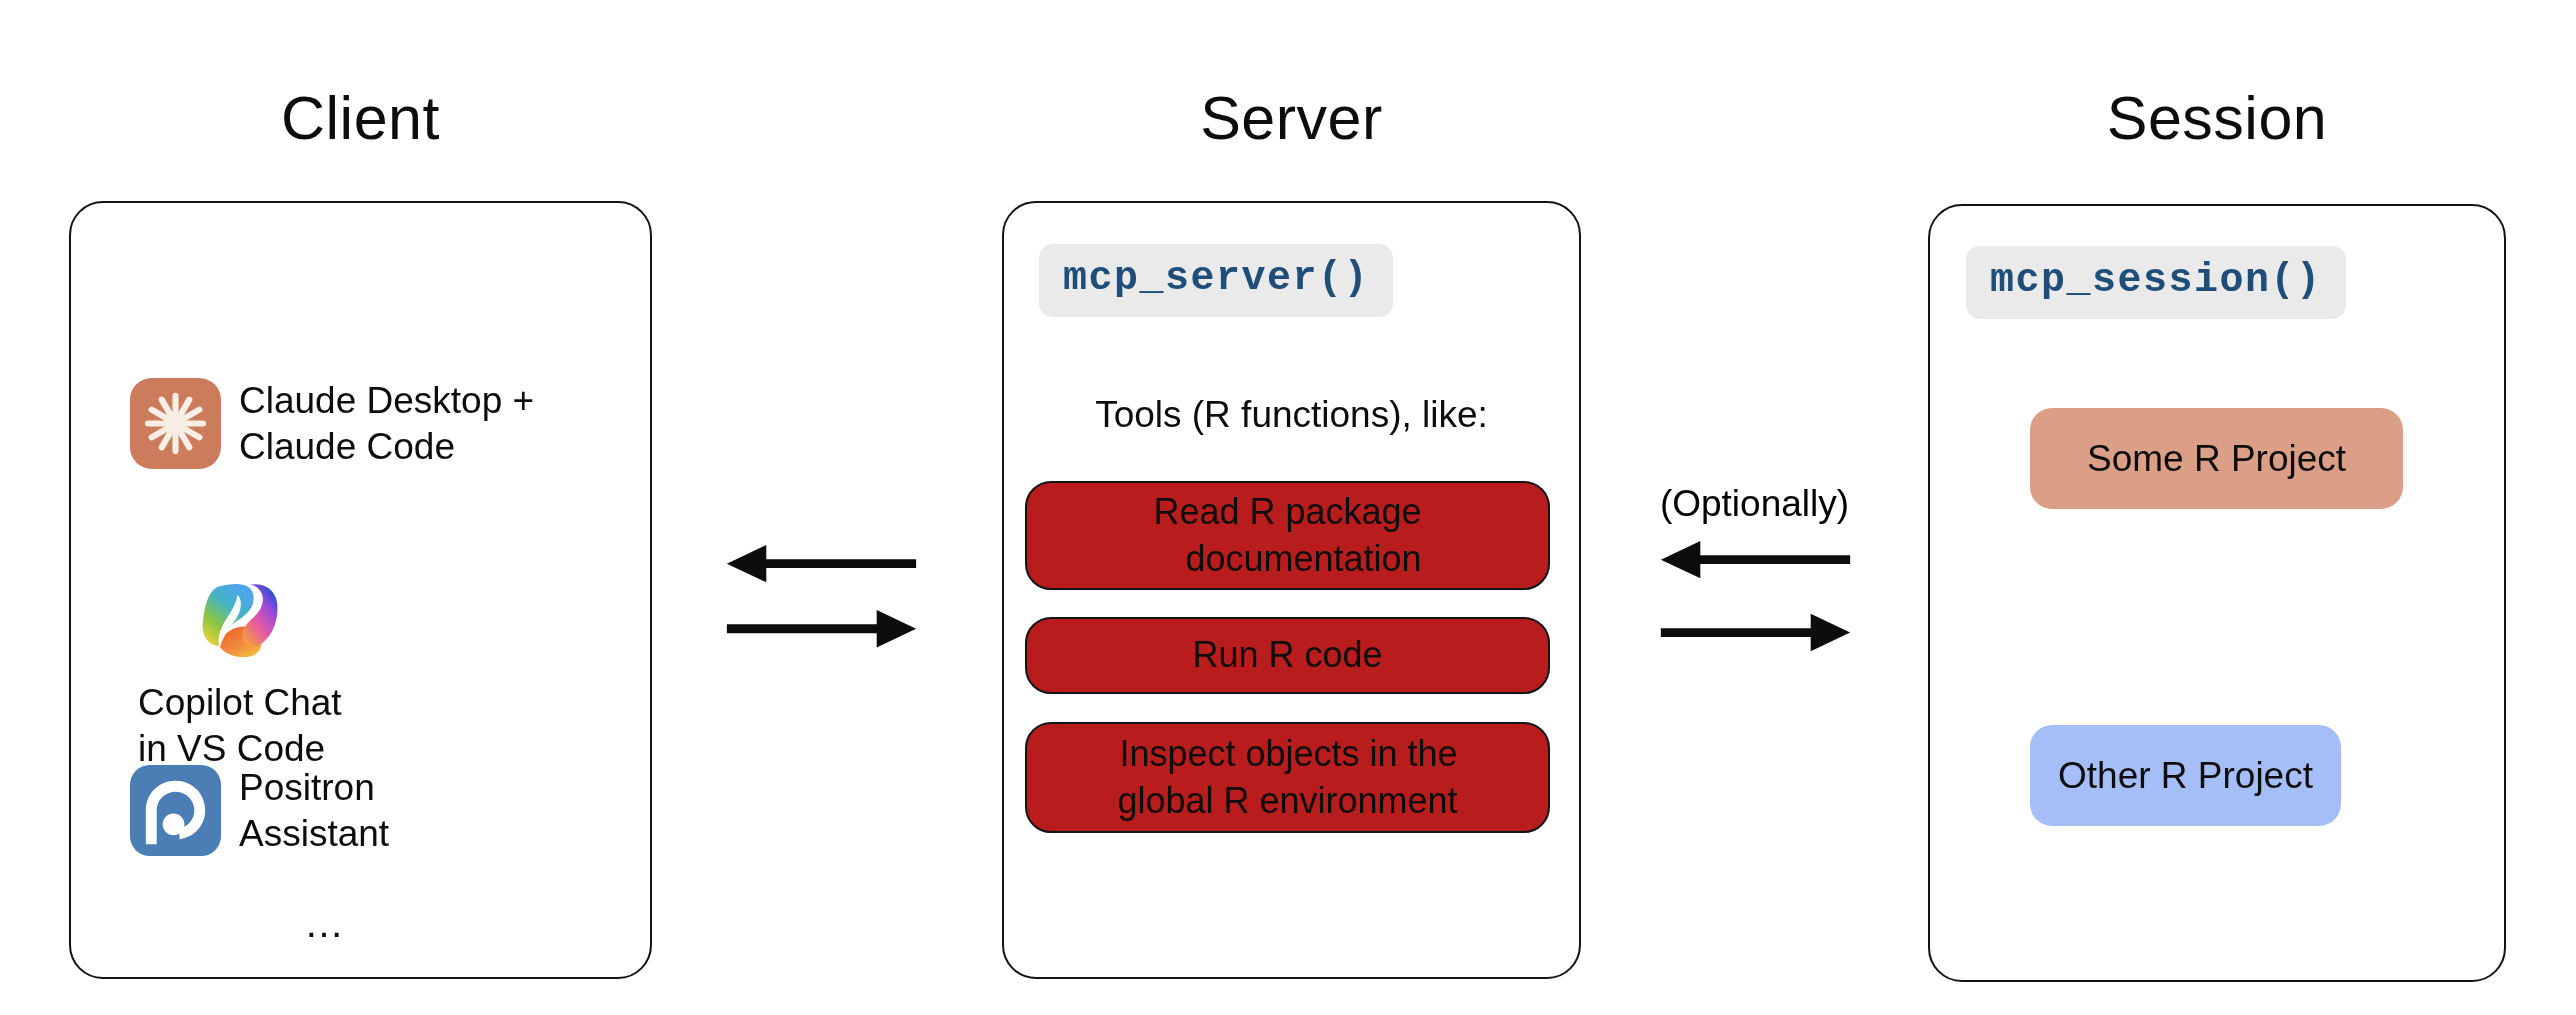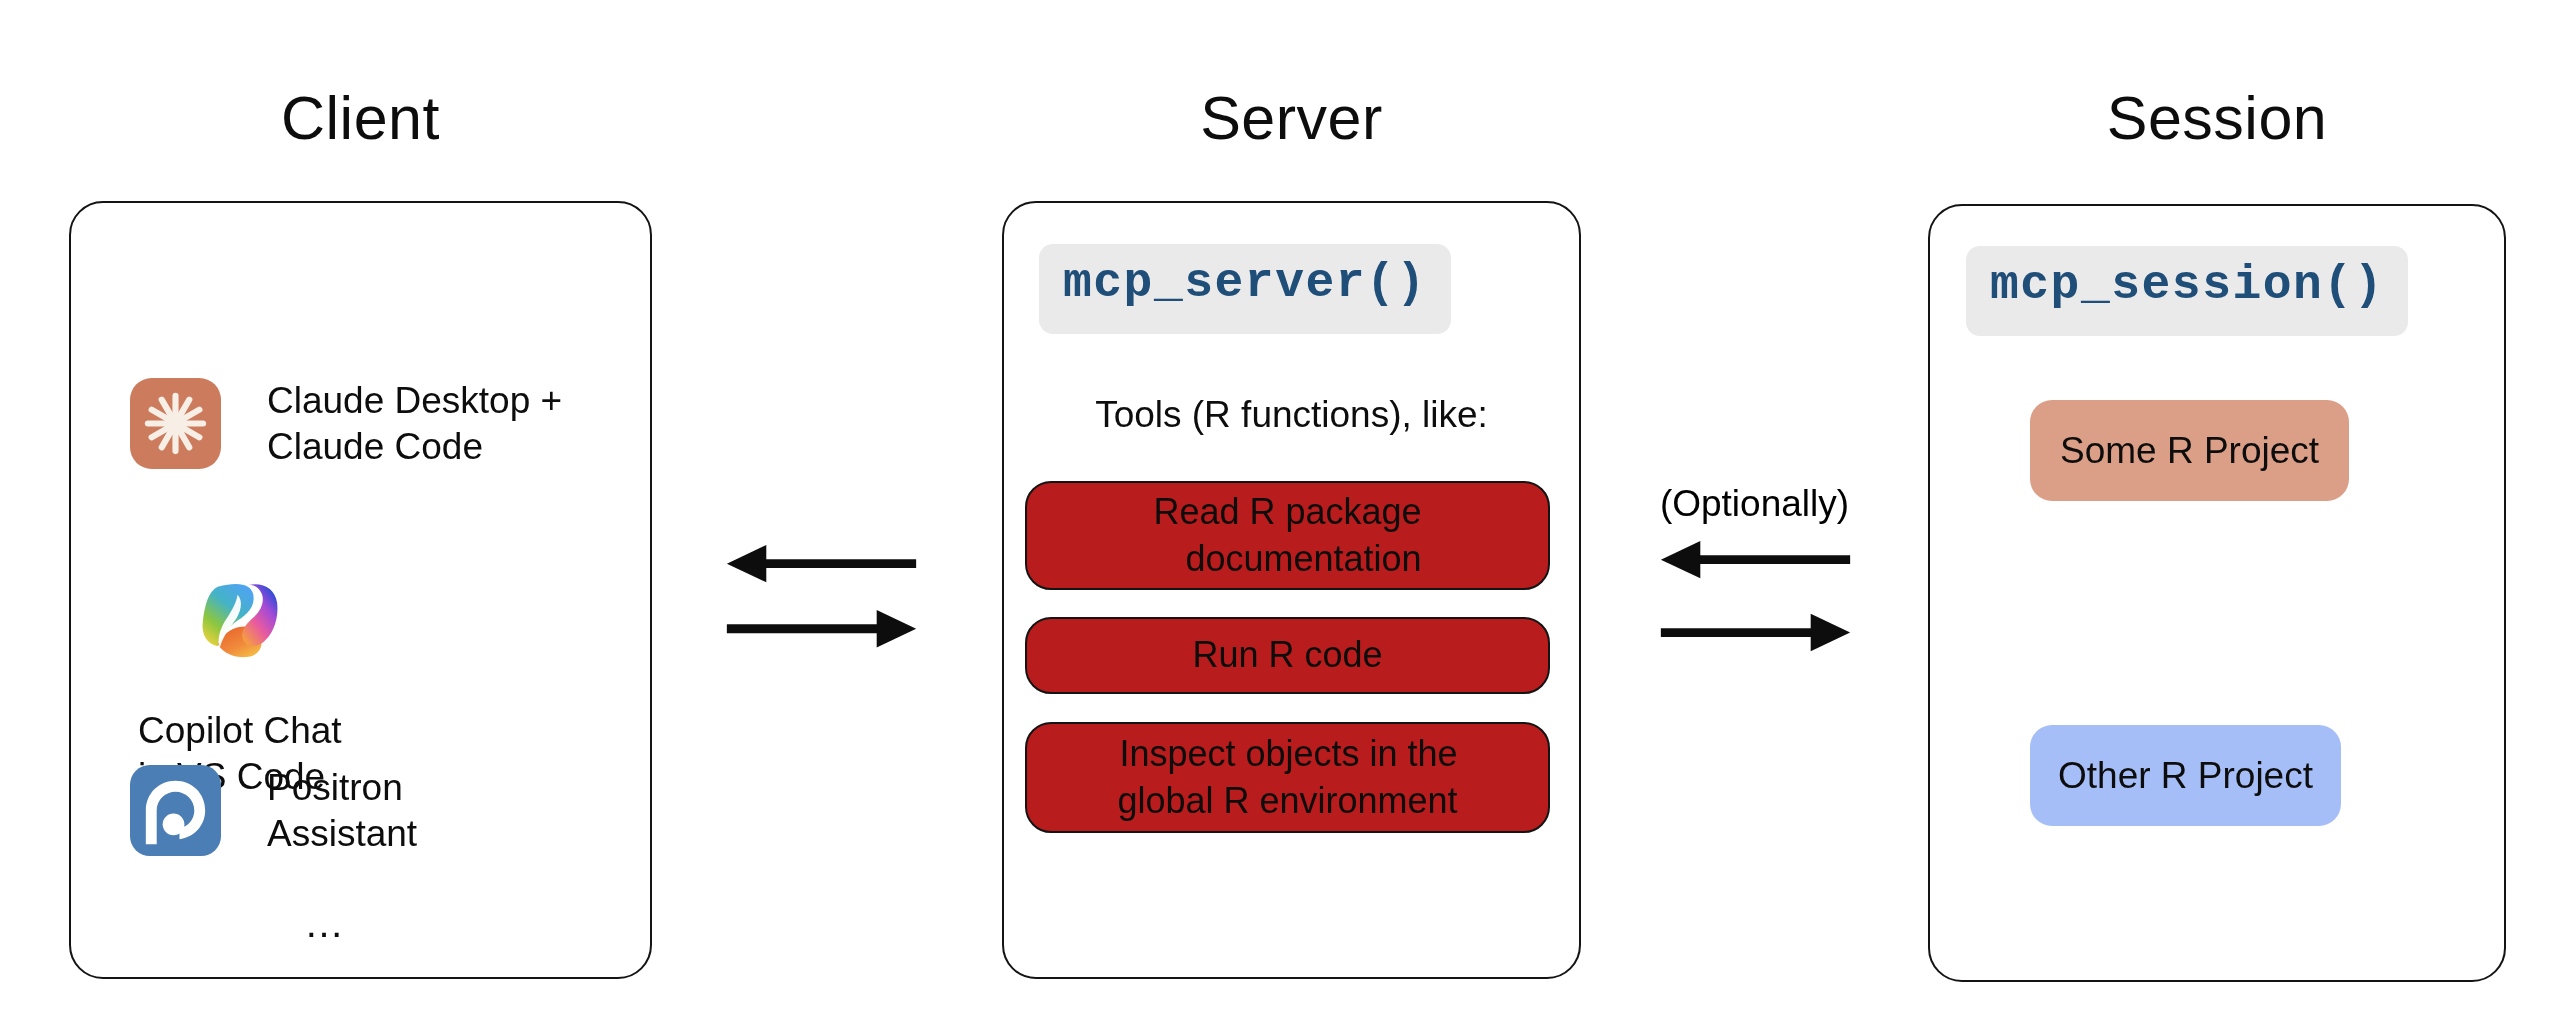--- a/index.html
+++ b/index.html
@@ -40,35 +40,35 @@
     background: #ffffff;
     box-sizing: border-box;
   }
 
   
   .code-chip {
     position: absolute;
     background: #eaeaea;
     border-radius: 14px;
     font-family: "Liberation Mono", monospace;
-    font-size: 48px;
+    font-size: 40px;
     font-weight: 700;
     color: #1f4e79;
     letter-spacing: 1.5px;
-    padding: 12px 24px 24px 24px;
+    padding: 12px 24px 16px 24px;
     white-space: nowrap;
     box-sizing: border-box;
   }
 
   
   .client-row {
     position: absolute;
     display: flex;
     align-items: center;
-    gap: 46px;
+    gap: 18px;
   }
   .client-label {
     font-size: 37px;
     line-height: 1.24;
     color: #0d0d0d;
     white-space: pre-line;
   }
   .app-icon {
     width: 91px;
     height: 91px;
@@ -236,21 +236,21 @@
   <div class="tool-box" style="left:1025px; top:433px; width:525px; height:109px;">Read R package
 documentation</div>
   <div class="tool-box" style="left:1025px; top:569px; width:525px; height:77px;">Run R code</div>
   <div class="tool-box" style="left:1025px; top:674px; width:525px; height:111px;">Inspect objects in the
 global R environment</div>
 
   <div class="panel" style="left:1928px; top:156px; width:578px; height:778px;"></div>
 
   <div class="code-chip" style="left:1966px; top:198px;">mcp_session()</div>
 
-  <div class="project-box" style="left:2030px; top:352px; width:319px; height:101px; background:#DB9F88;">Some R Project</div>
+  <div class="project-box" style="left:2030px; top:360px; width:373px; height:101px; background:#DB9F88;">Some R Project</div>
 
   <div class="project-box" style="left:2030px; top:677px; width:311px; height:101px; background:#A6BEF7;">Other R Project</div>
 
   <svg class="arrow" style="left:717px; top:486px;" width="209" height="148" viewBox="0 0 212 150">
 
     <g>
       <line x1="202" y1="30" x2="48" y2="30" stroke="#0d0d0d" stroke-width="9"></line>
       <polygon points="10,30 50,11 50,49" fill="#0d0d0d"></polygon>
     </g>
 

